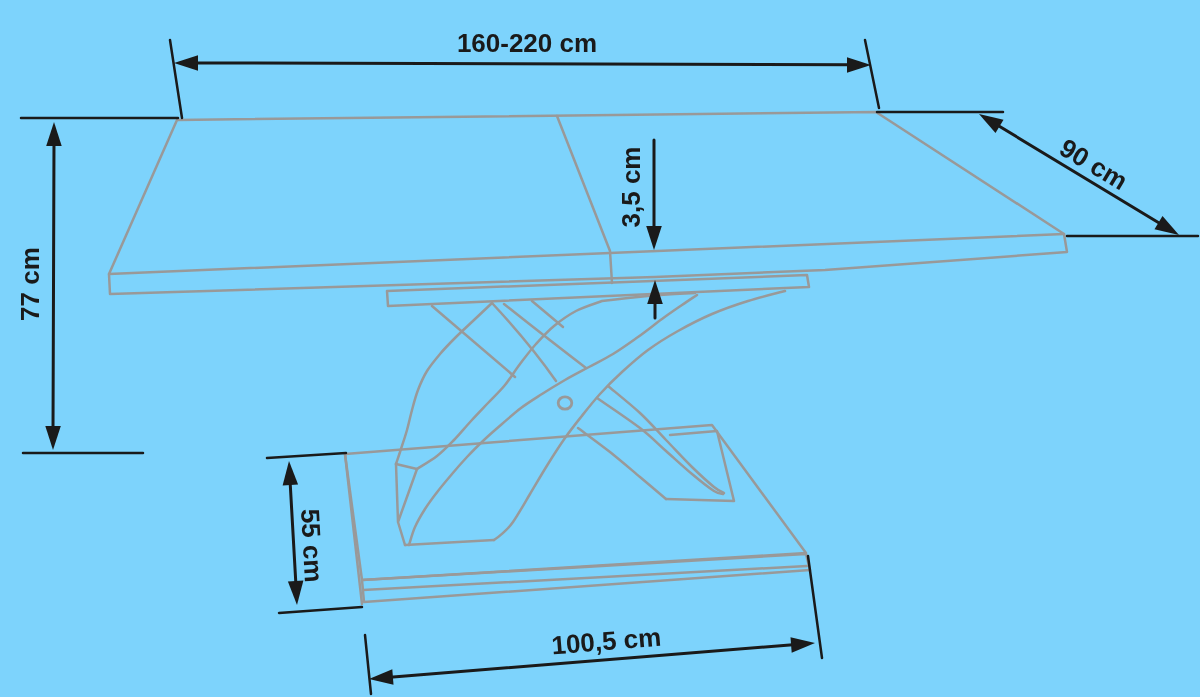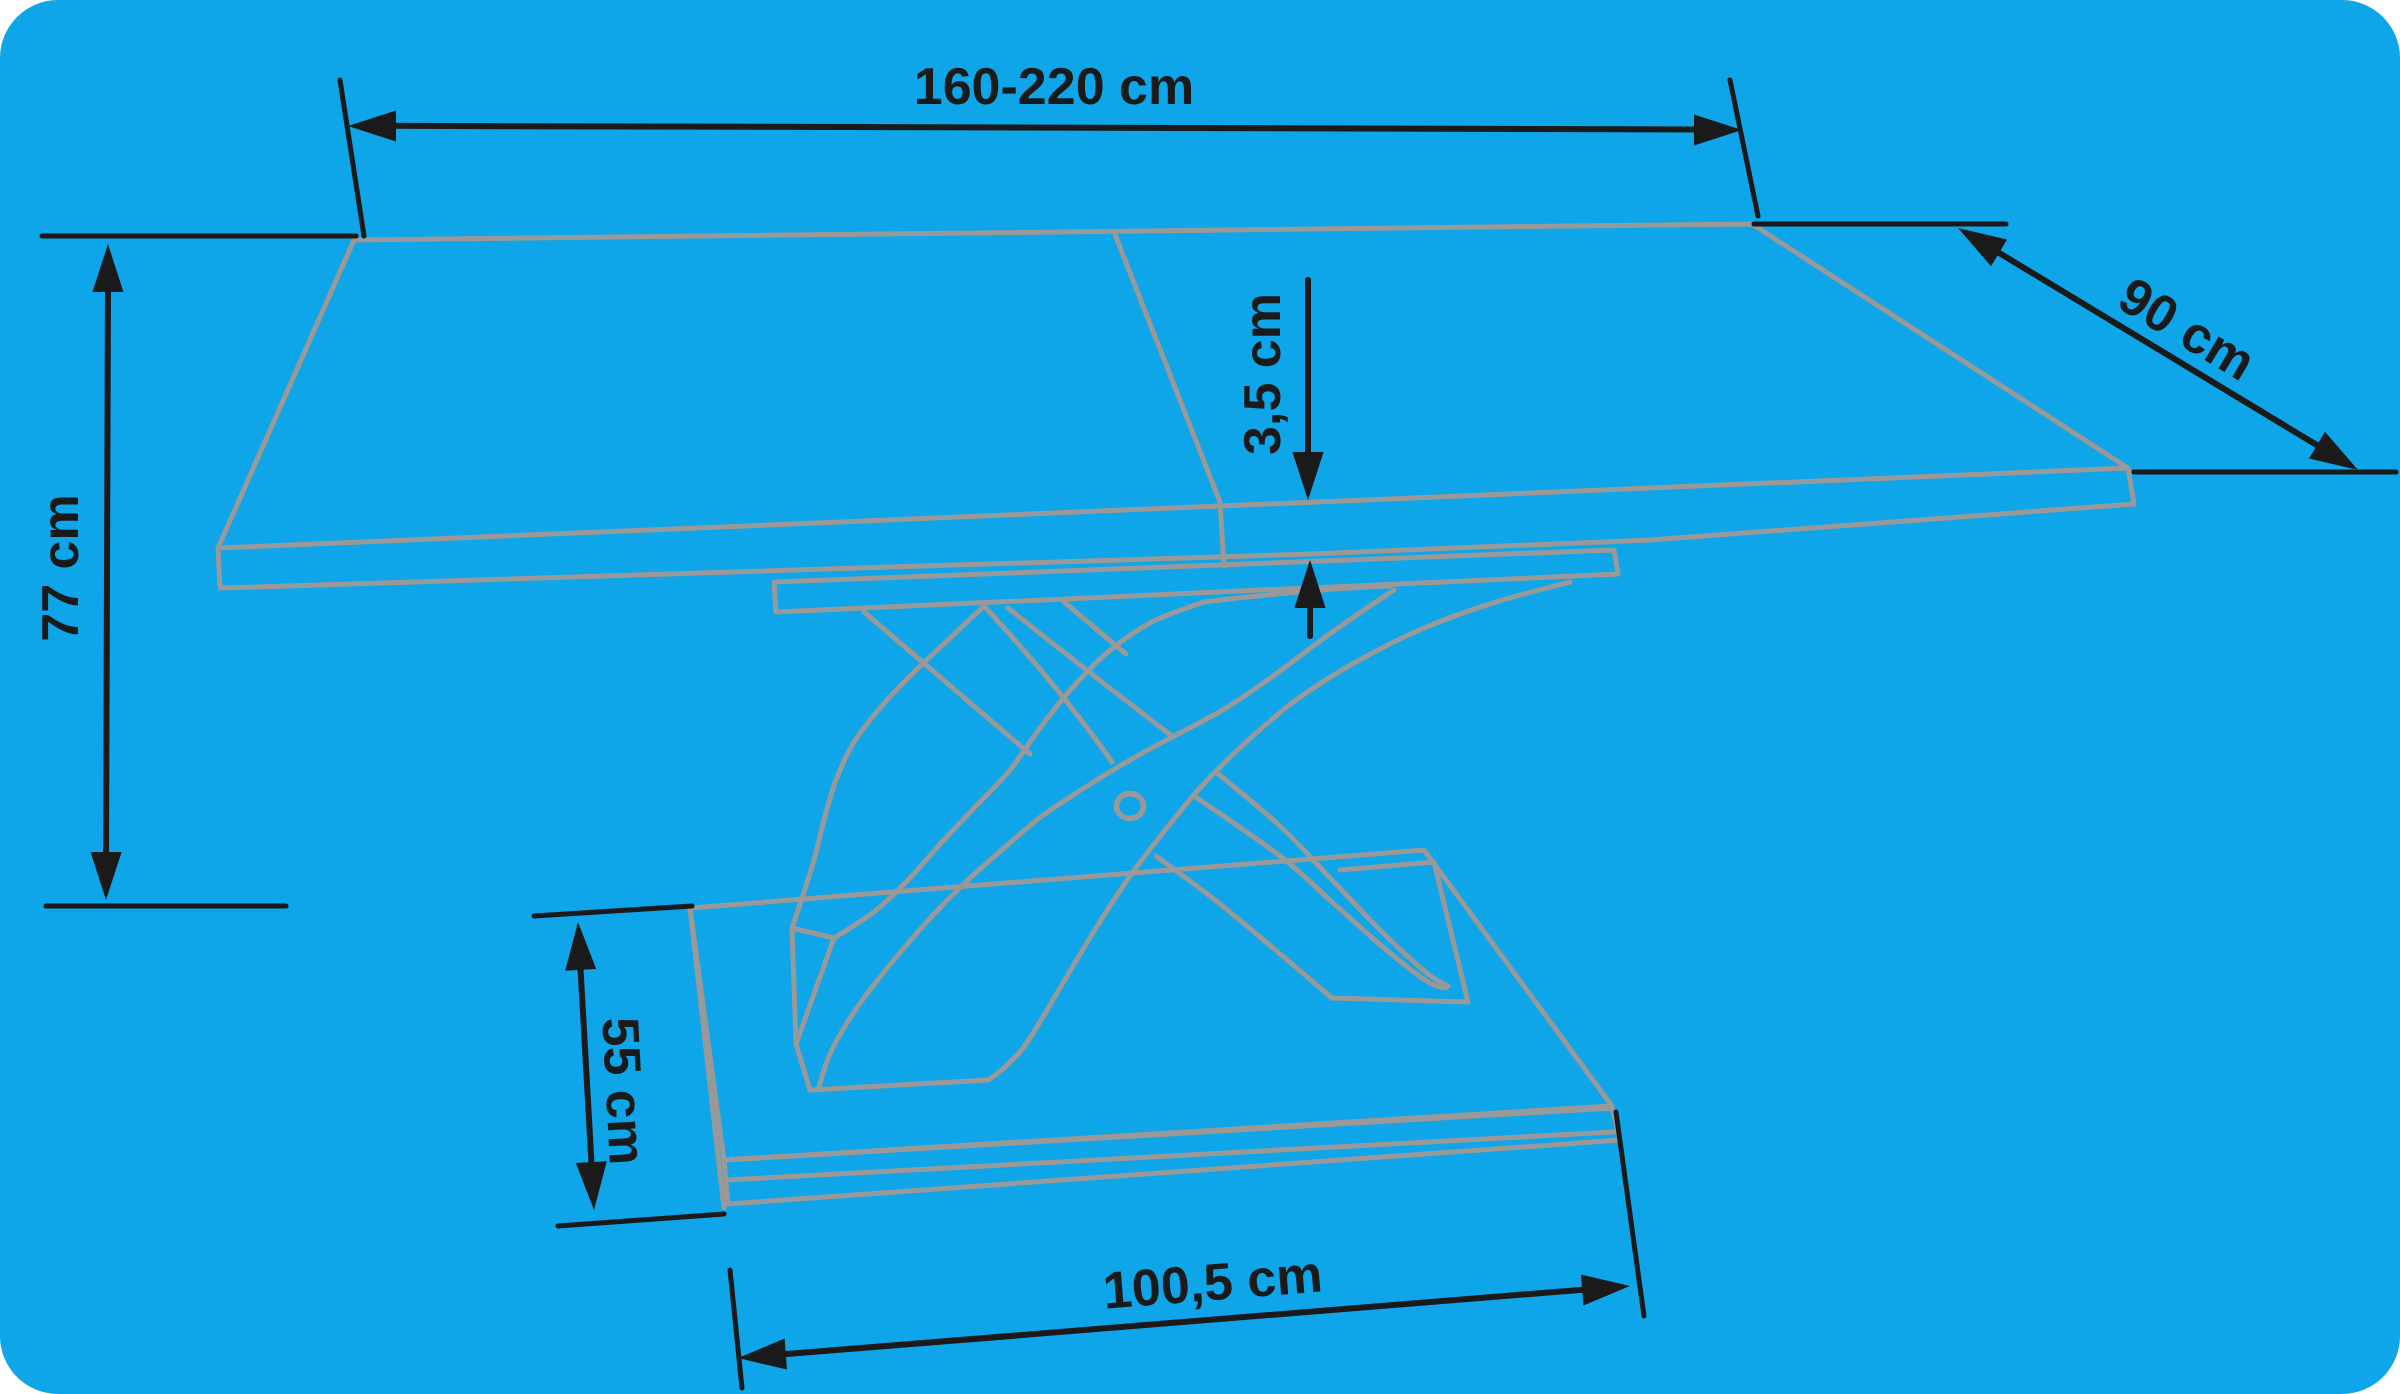--- a/index.html
+++ b/index.html
@@ -1,16 +1,16 @@
 <!DOCTYPE html>
 <html><head>
 <meta charset="utf-8">
 <style>
   html,body{margin:0;padding:0;background:#ffffff;}
-  .wrap{width:1200px;height:697px;position:relative;background:#0ea5e9;overflow:hidden;border-radius:29px;}
+  .wrap{width:1200px;height:697px;position:relative;background:#7dd3fc;overflow:hidden;}
   svg{display:block;}
   text{font-family:"Liberation Sans", sans-serif; fill:#1a1a1a;}
 </style>
 </head>
 <body>
 <div class="wrap">
 <svg width="1200" height="697" viewBox="0 0 1200 697">
   <defs></defs>
   <g fill="none" stroke="#999999" stroke-width="2.5" stroke-linejoin="round" stroke-linecap="round">
 

